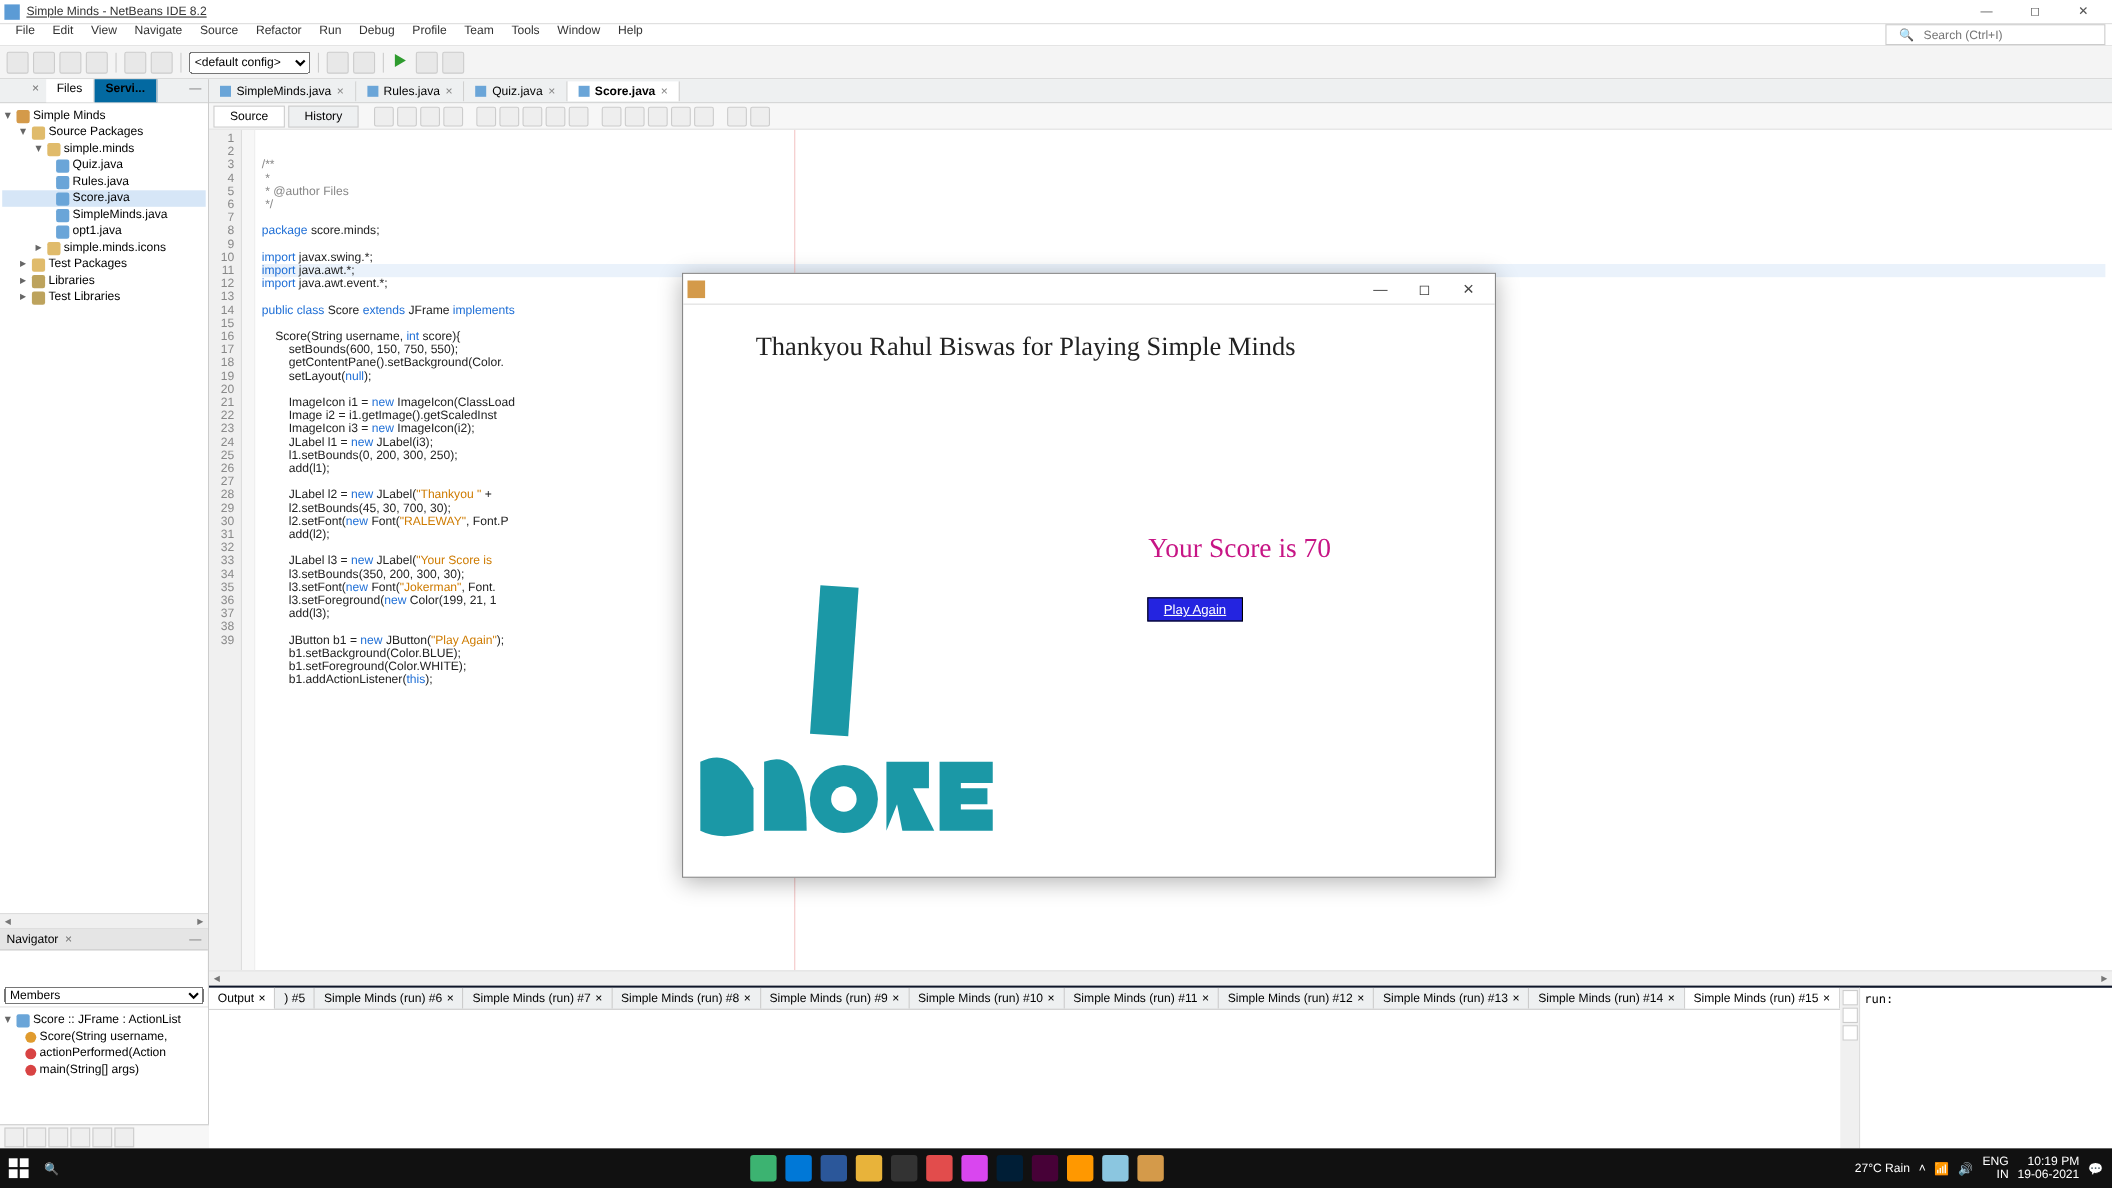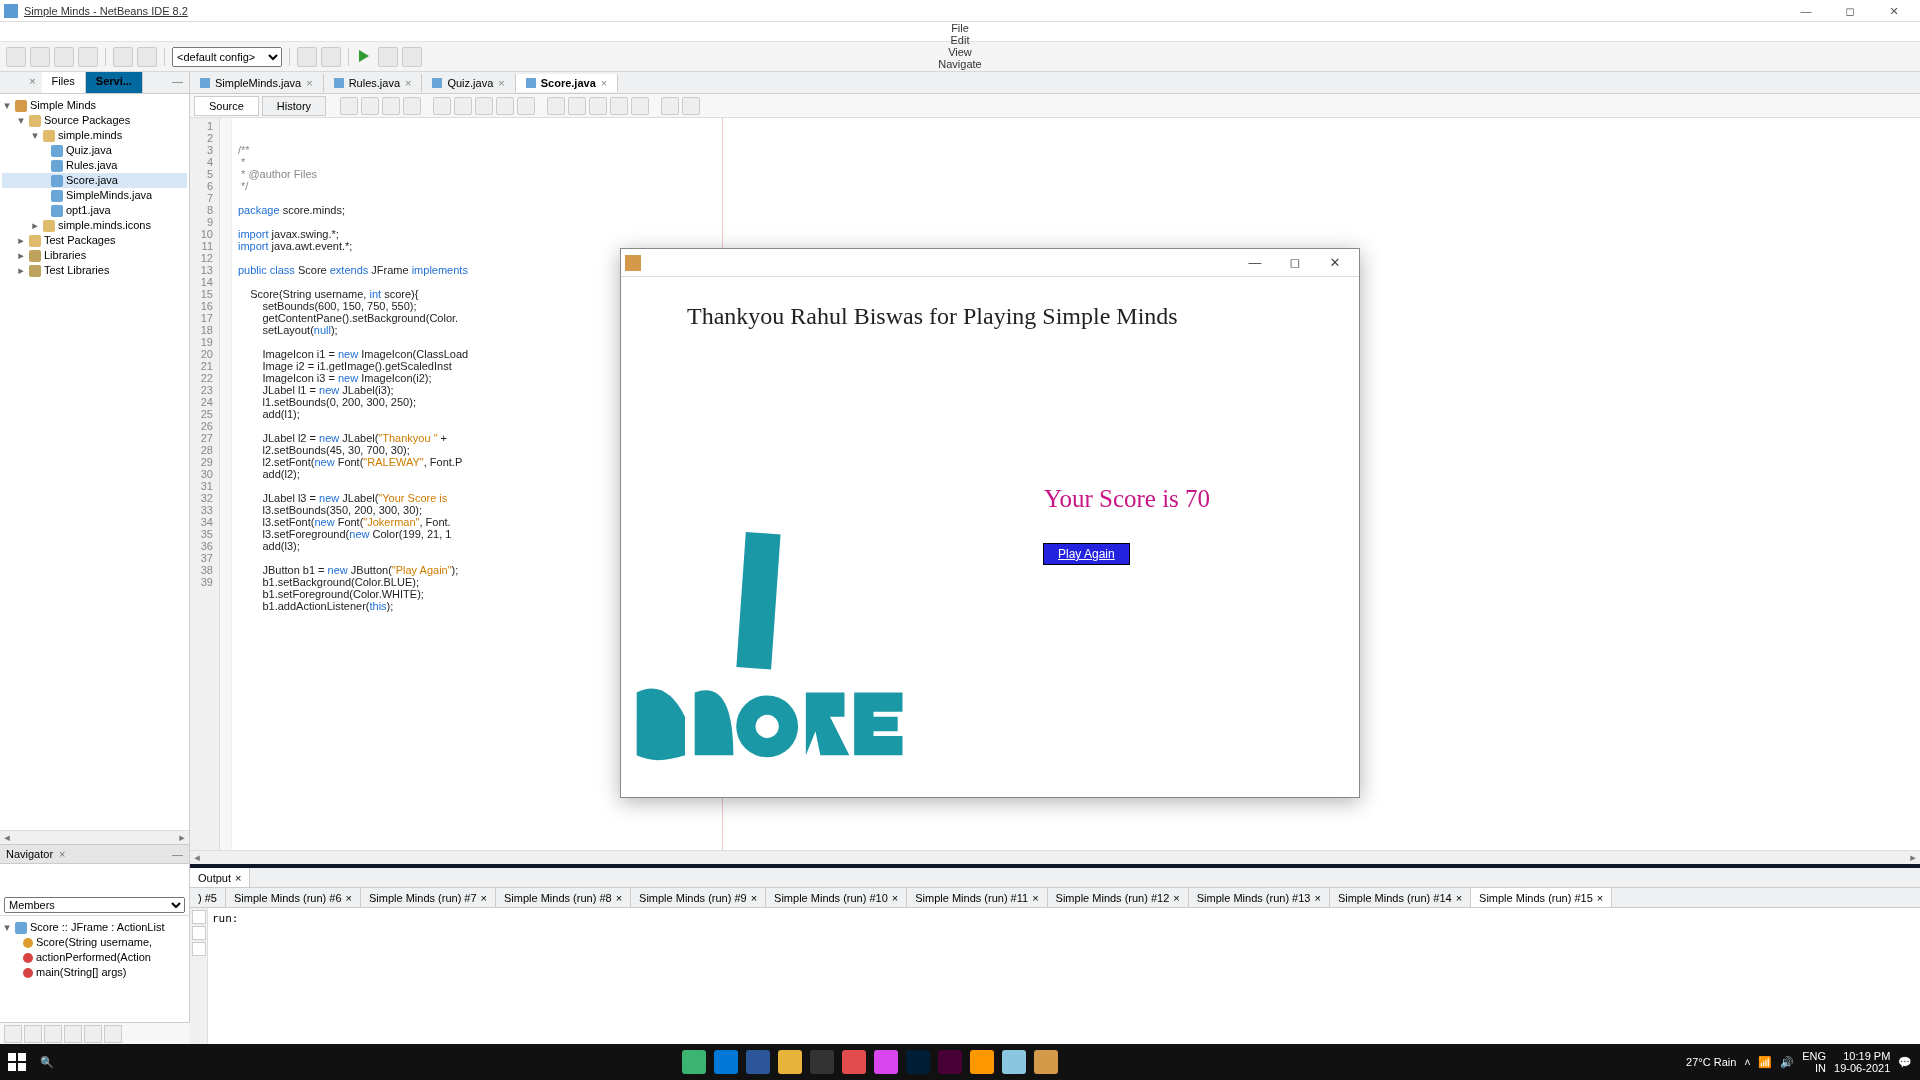--- a/index.html
+++ b/index.html
@@ -6,21 +6,21 @@
 body { background:#fff; width:1920px; height:1080px; overflow:hidden; position:relative; }
 
 
 .titlebar { height:22px; background:#fff; border-bottom:1px solid #ddd; display:flex; align-items:center; padding:0 4px; }
 .titlebar .app-icon { width:14px; height:14px; background:#5b9bd5; margin-right:6px; }
 .titlebar .title { flex:0 0 auto; color:#333;text-decoration:underline; }
 .titlebar .spacer { flex:1; }
 .titlebar .winbtn { width:44px; height:20px; text-align:center; line-height:20px; color:#555; }
 
 
-.menubar { height:20px; display:flex; align-items:center; padding:0 6px; border-bottom:1px solid #e2e2e2;flex-direction:column; }
+.menubar { height:20px; display:flex; padding:0 6px; border-bottom:1px solid #e2e2e2; }
 .menubar span { padding:0 8px; color:#333; }
 .menubar .search { margin-left:auto; display:flex; align-items:center; border:1px solid #ccc; padding:1px 4px; width:200px; }
 .menubar .search input { border:none; outline:none; width:100%; font-size:11px; background:transparent; }
 
 
 .toolbar { height:30px; display:flex; align-items:center; padding:0 6px; border-bottom:1px solid #d8d8d8; gap:4px; background:#f4f4f4; }
 .toolbar .tbtn { width:20px; height:20px; background:#e8e8e8; border:1px solid #ccc; border-radius:2px; }
 .toolbar .sep { width:1px; height:18px; background:#ccc; margin:0 3px; }
 .toolbar select { height:20px; font-size:11px; width:110px; }
 .toolbar .run { width:12px;height:12px;border-style:solid;border-width:6px 0 6px 10px;border-color:transparent transparent transparent #2e9b2e;display:inline-block; }
@@ -65,21 +65,21 @@
 
 .editor { flex:1; display:flex; overflow:hidden; font-family:Consolas,monospace; font-size:12px; position:relative; background:#fff; }
 .gutter { width:30px; background:#f0f0f0; text-align:right; padding:2px 6px 2px 2px; color:#888; border-right:1px solid #ddd; }
 .fold { width:12px; background:#f7f7f7; border-right:1px solid #eee; }
 .code { flex:1; padding:2px 6px; white-space:pre; color:#222; position:relative; }
 .code .kw{color:#1f6fd6;} .code .str{color:#ce7b00;} .code .cm{color:#888;}
 .code .margin { position:absolute; top:0; bottom:0; left:490px; width:1px; background:#f3c6c6; }
 .line.hl { background:#eaf2fb; }
 
 
-.output-wrapper { height:180px; border-top:4px solid #0f172a; display:flex; flex-direction:column; }
+.output-wrapper { height:148px; border-top:2px solid #0f172a; display:flex; flex-direction:row; }
 .out-tabs { height:20px; background:#eef0f1; display:flex; border-bottom:1px solid #ccc; }
 .out-tabs .otab { padding:2px 8px; border-right:1px solid #ccc; display:flex; gap:4px; align-items:center; white-space:nowrap; font-size:10.5px;}
 .out-tabs .otab.active { background:#fff; }
 .out-body { flex:1; display:flex; }
 .out-ctrl { width:18px; background:#f0f0f0; border-right:1px solid #ddd; display:flex; flex-direction:column; gap:2px; padding:2px; }
 .out-ctrl .c{width:14px;height:14px;border:1px solid #ccc;background:#fff;}
 .out-text { flex:1; padding:4px; font-family:Consolas,monospace; font-size:11px; }
 
 
 .mini-tb { position:absolute; left:0; bottom:36px; width:190px; height:22px; border-top:1px solid #ccc; background:#f7f7f7; display:flex; align-items:center; gap:2px; padding:0 4px;}
@@ -328,21 +328,21 @@
       <div class="code">
         <div class="margin"></div>
 <span class="cm">/**</span>
 <span class="cm"> *</span>
 <span class="cm"> * @author Files</span>
 <span class="cm"> */</span>
 <span></span>
 <span class="kw">package</span><span> score.minds;</span>
 <span></span>
 <span class="kw">import</span><span> javax.swing.*;</span>
-<span class="kw">import</span><span> java.awt.event.*;</span>
+<div class="line hl"><span class="kw">import</span><span> java.awt.*;</span></div><span class="kw">import</span><span> java.awt.event.*;</span>
 <span></span>
 <span class="kw">public class </span><span>Score </span><span class="kw">extends </span><span>JFrame </span><span class="kw">implements </span>
 <span></span>
 <span>    Score(String username, </span><span class="kw">int</span><span> score){</span>
 <span>        setBounds(600, 150, 750, 550);</span>
 <span>        getContentPane().setBackground(Color.</span>
 <span>        setLayout(</span><span class="kw">null</span><span>);</span>
 <span></span>
 <span>        ImageIcon i1 = </span><span class="kw">new</span><span> ImageIcon(ClassLoad</span>
 <span>        Image i2 = i1.getImage().getScaledInst</span>

